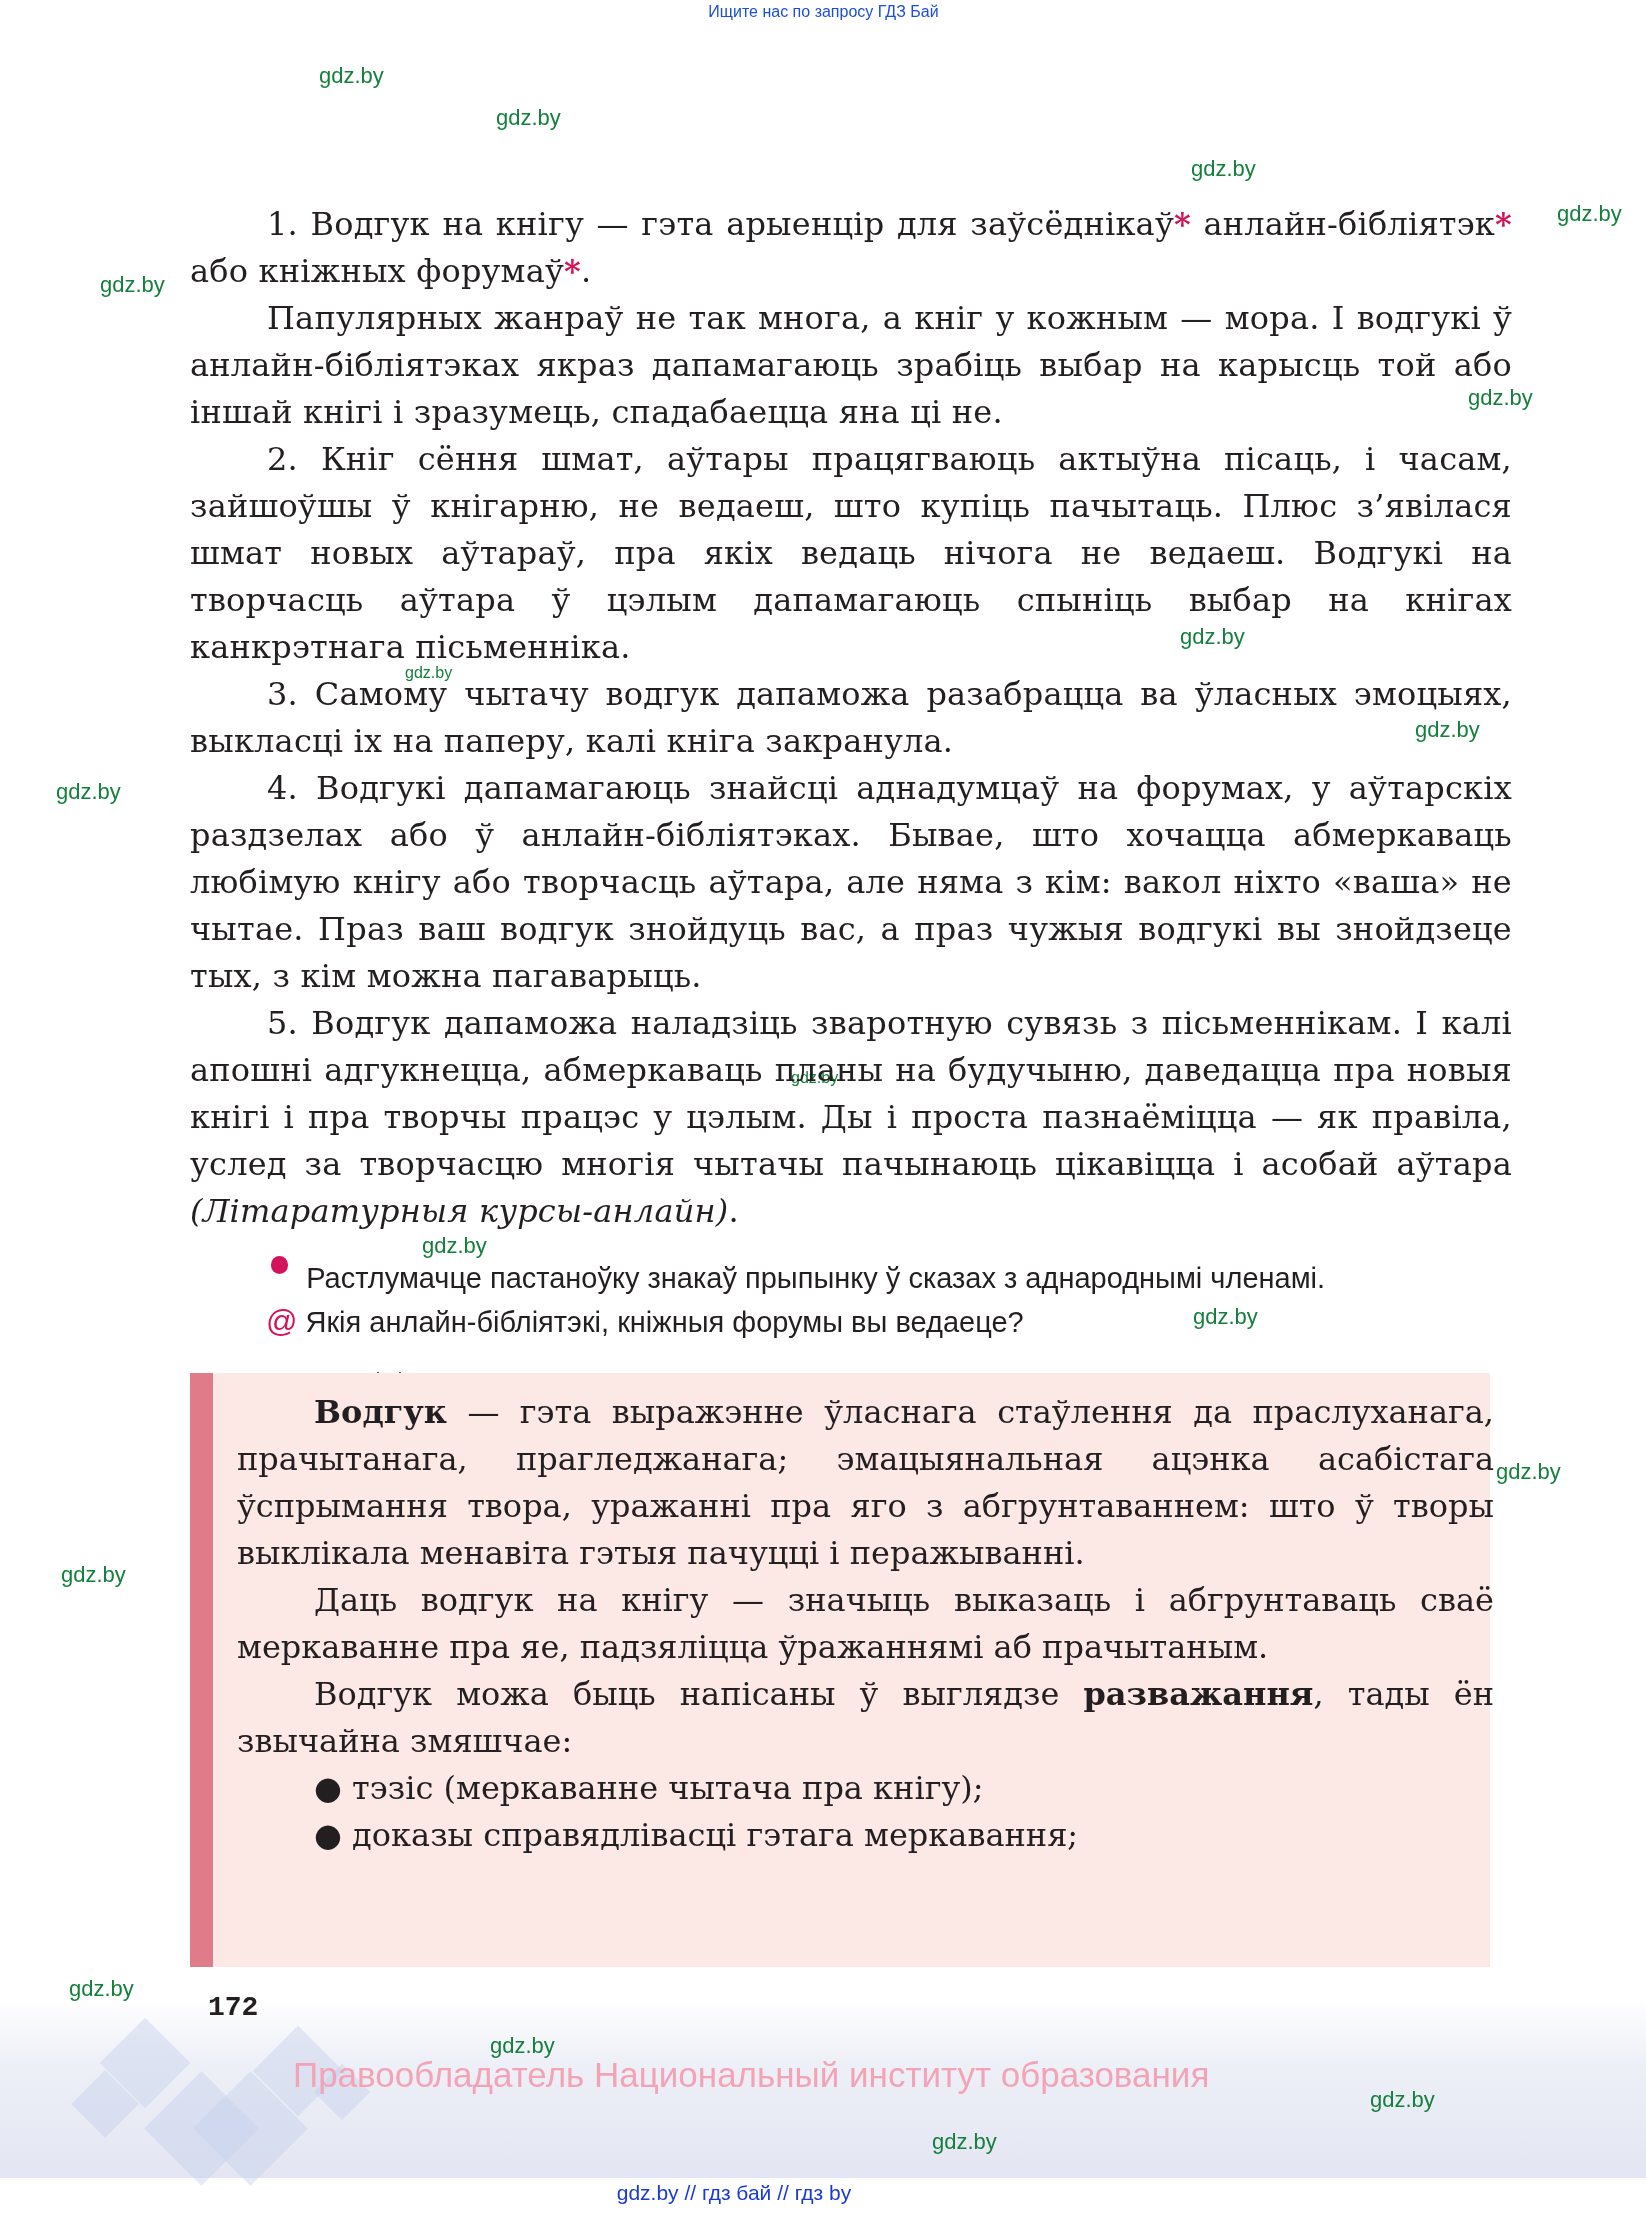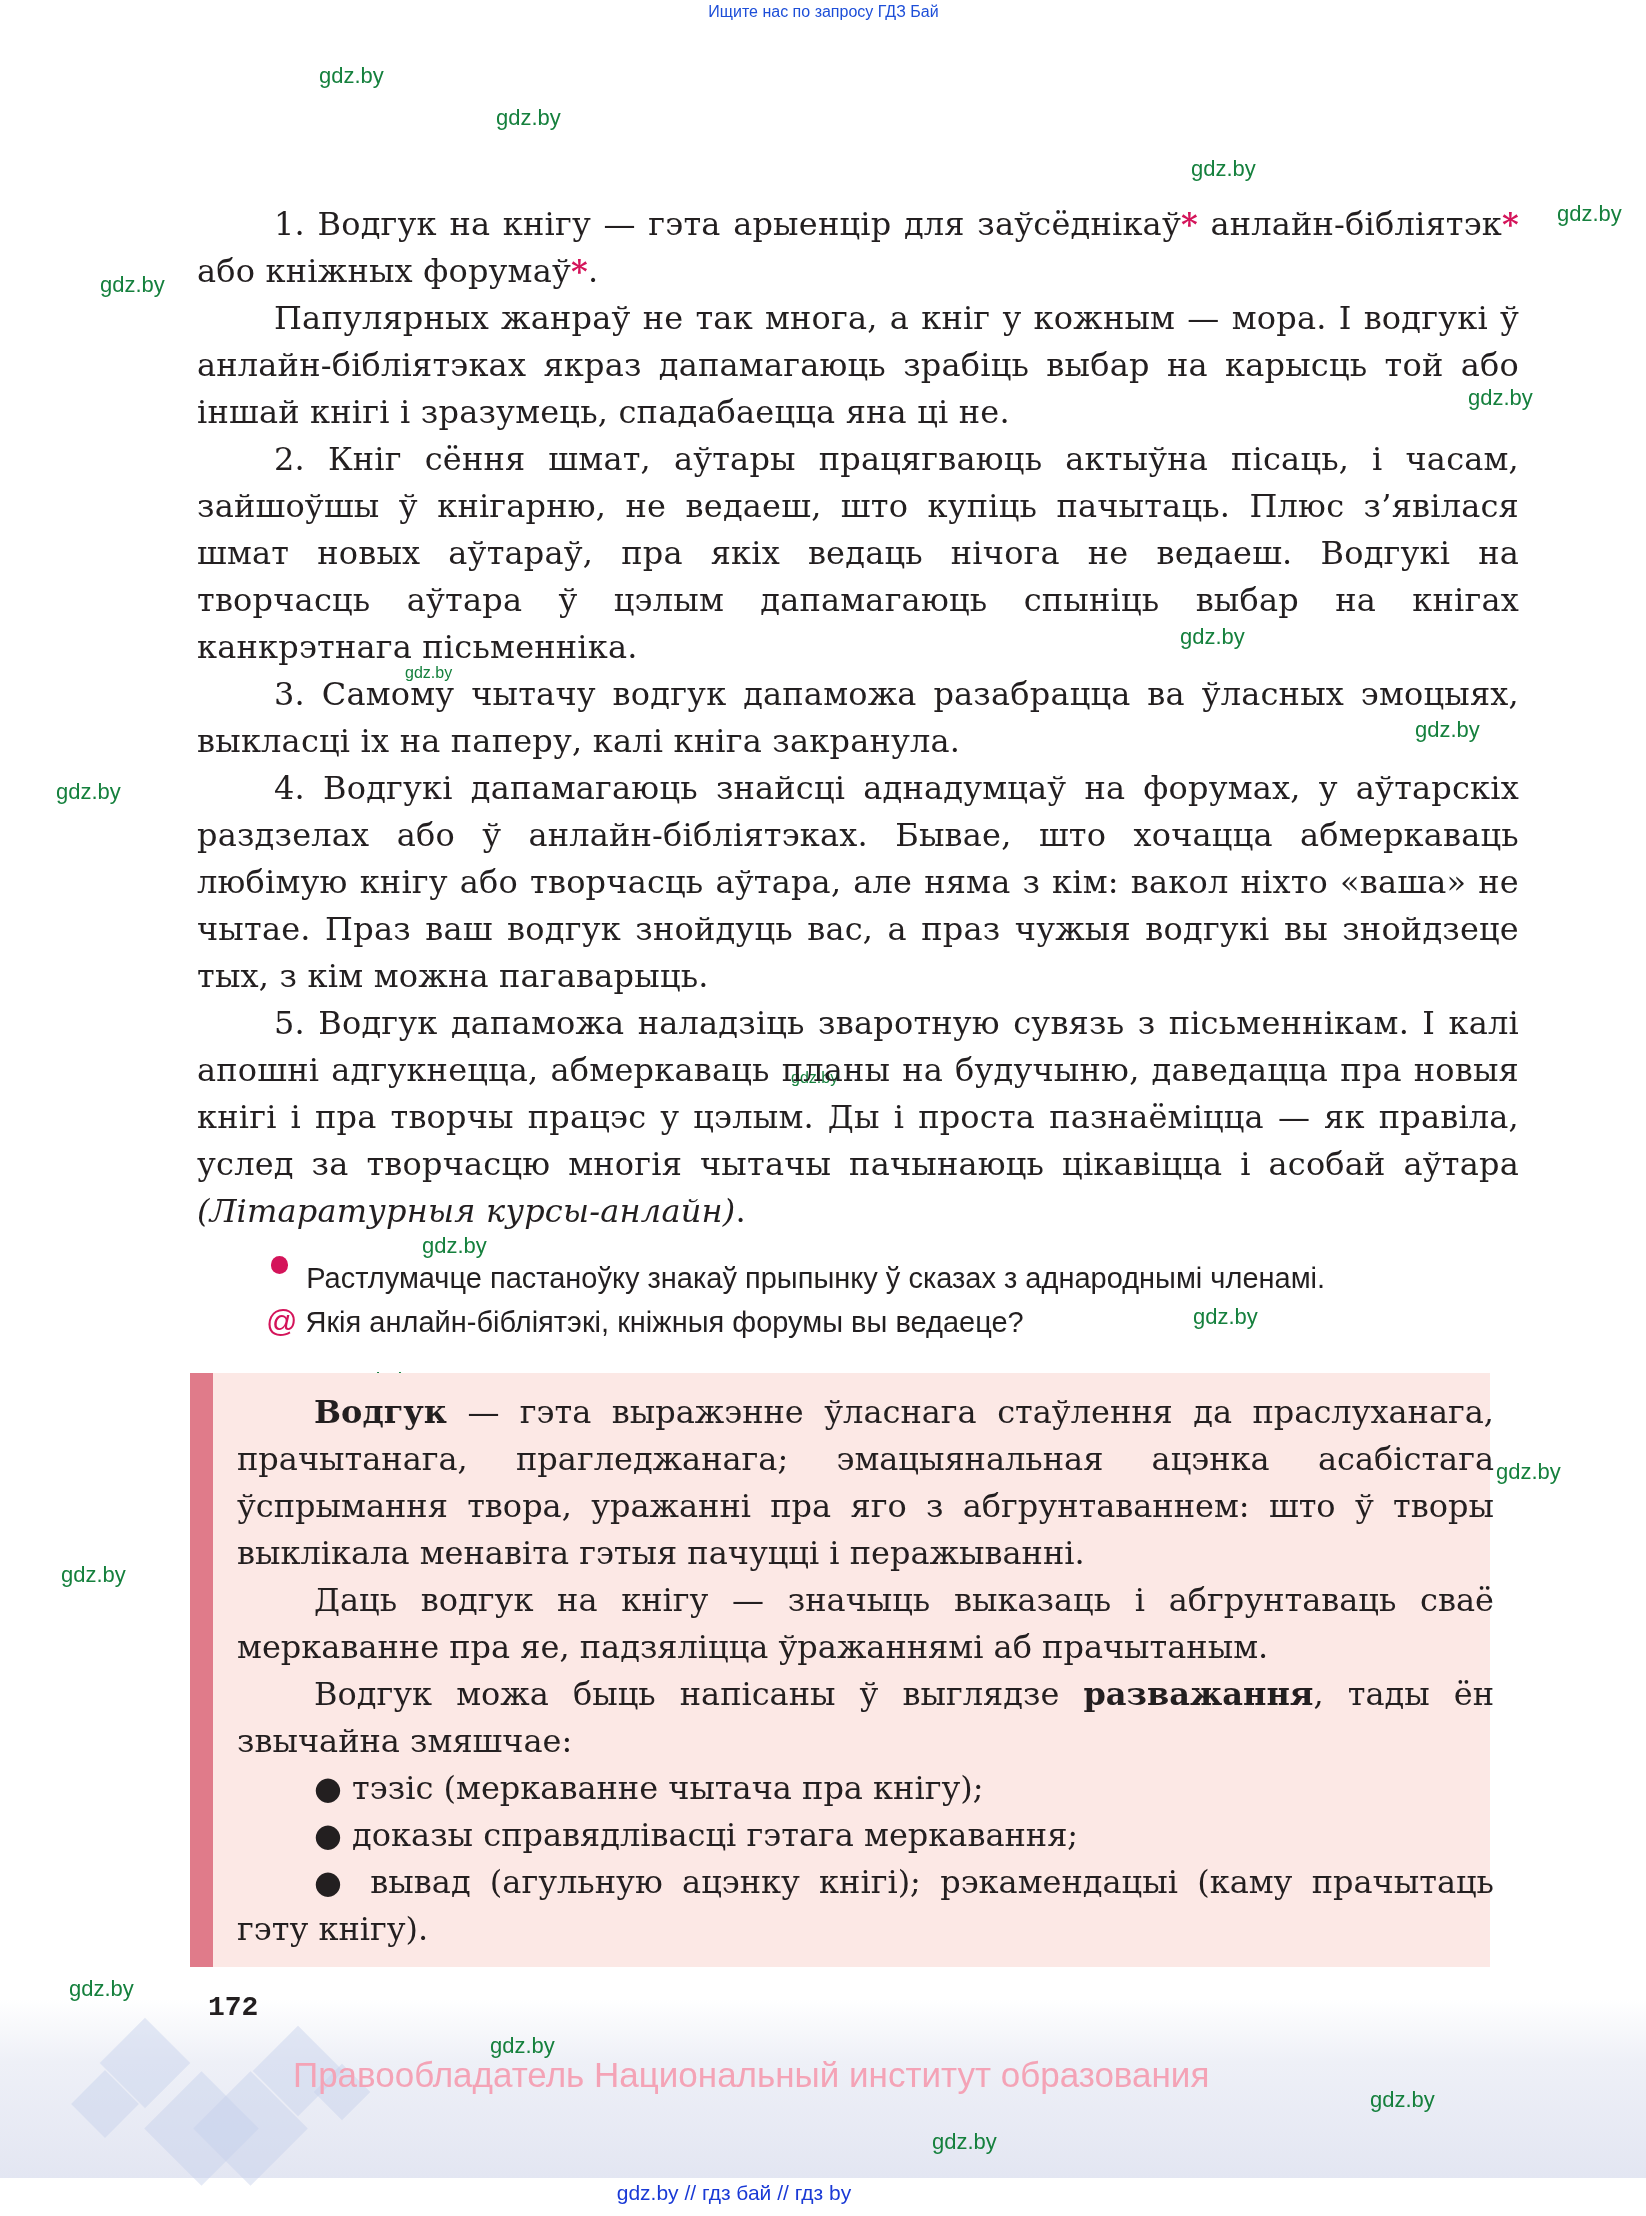--- a/index.html
+++ b/index.html
@@ -15,21 +15,20 @@
   }
   .wm {
     position: absolute; font-family: "Liberation Sans", sans-serif;
     font-size: 22px; color: #15803d; white-space: nowrap;
   }
   .wm.small { font-size: 16px; }
   .body-text {
     position: absolute; left: 190px; width: 1322px;
     font-size: 32px; line-height: 47px; text-align: justify;
     letter-spacing: 0.2px;
-    margin-left: 7px;
   }
   .body-text p { margin: 0; text-indent: 77px; }
   .ast { color: #d4145a; font-weight: bold; }
   .ital { font-style: italic; }
   .tasks {
     position: absolute; left: 266px; top: 1256px; width: 1257px;
     font-family: "Liberation Sans", sans-serif; font-size: 29px; line-height: 44px;
   }
   .task-row { display: flex; align-items: flex-start; white-space: nowrap; }
   .dot {
@@ -123,21 +122,20 @@
 </div>
 
 <div class="rule-box">
   <div class="rule-bar"></div>
   <div class="rule-text">
     <p><span class="bold">Водгук</span><span> — гэта выражэнне ўласнага стаўлення да праслуханага, прачытанага, прагледжанага; эмацыянальная ацэнка асабістага ўспрымання твора, уражанні пра яго з абгрунтаваннем: што ў творы выклікала менавіта гэтыя пачуцці і перажыванні.</span></p>
     <p>Даць водгук на кнігу — значыць выказаць і абгрунтаваць сваё меркаванне пра яе, падзяліцца ўражаннямі аб прачытаным.</p>
     <p><span>Водгук можа быць напісаны ў выглядзе </span><span class="bold">разважання</span><span>, тады ён звычайна змяшчае:</span></p>
     <p class="bullet">● <span>тэзіс (меркаванне чытача пра кнігу);</span></p>
     <p class="bullet">● <span>доказы справядлівасці гэтага меркавання;</span></p>
-    <p class="bullet">● <span>вывад (агульную ацэнку кнігі); рэкамендацыі (каму прачытаць гэту кнігу).</span></p>
   </div>
 </div>
 
 <div class="footer-band">
   <div class="diamond" style="left:113px;top:32px"></div>
   <div class="diamond" style="left:81px;top:81px;width:48px;height:48px"></div>
   <div class="diamond" style="left:161px;top:89px;width:81px;height:81px"></div>
   <div class="diamond" style="left:210px;top:89px;width:81px;height:81px"></div>
   <div class="diamond" style="left:266px;top:40px"></div>
   <div class="diamond" style="left:322px;top:73px;width:40px;height:40px"></div>

